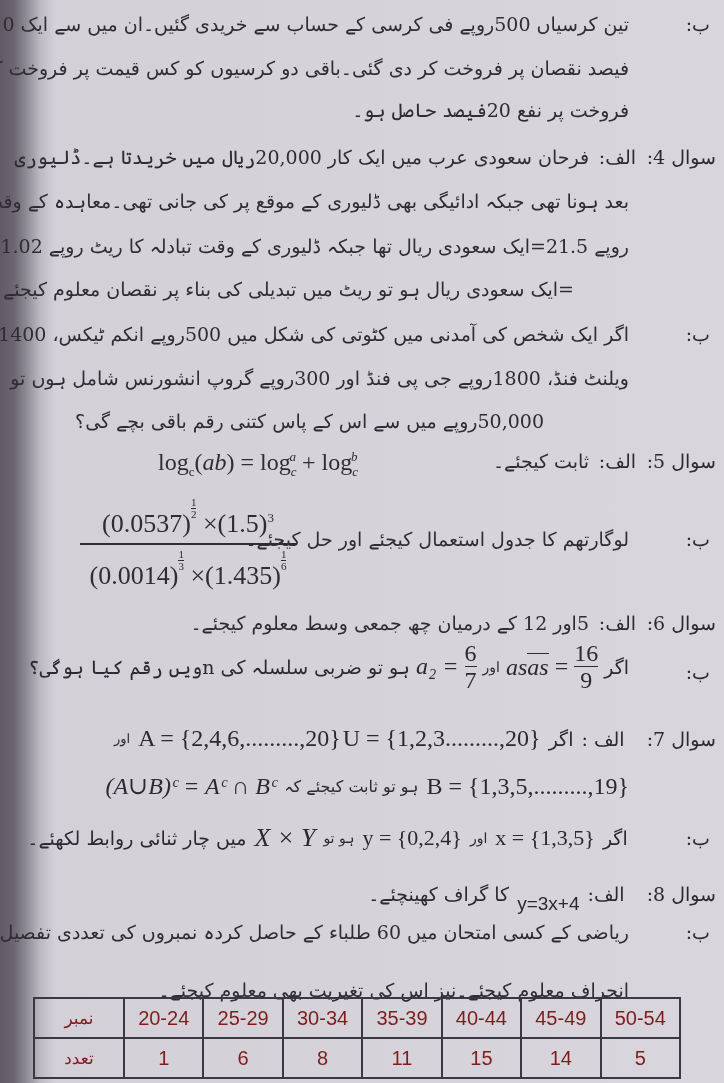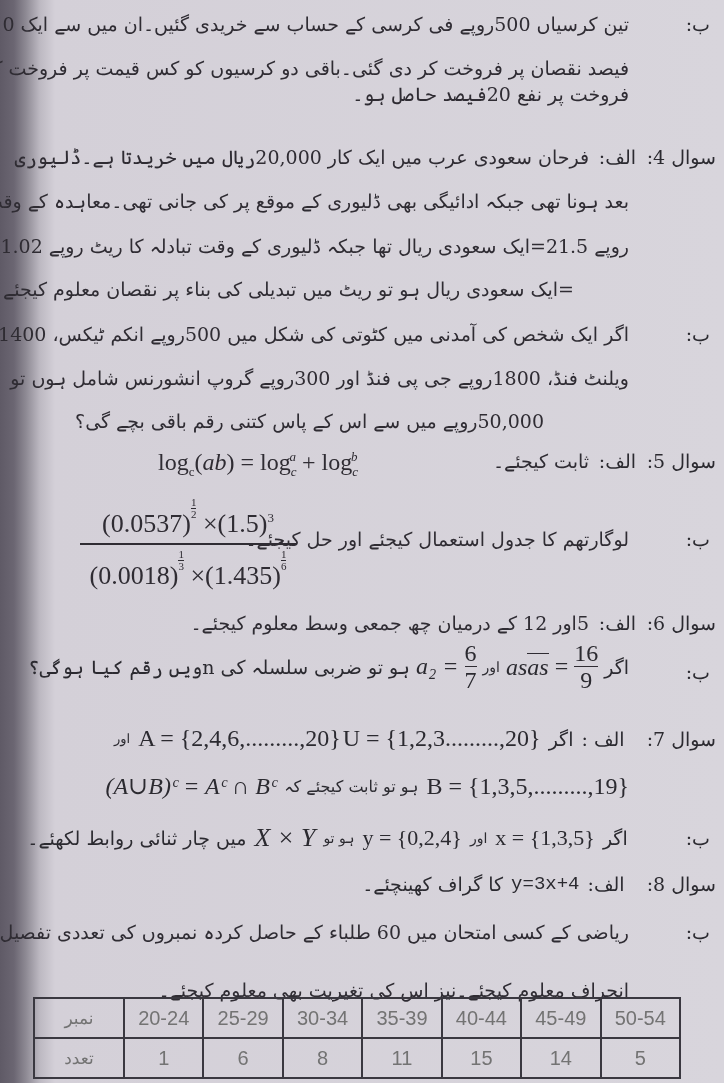--- a/index.html
+++ b/index.html
@@ -10,33 +10,33 @@
   .line{position:absolute;direction:rtl;white-space:nowrap;font-size:19px;line-height:28px;color:#2f2c33;}
   .lbl{position:absolute;direction:rtl;white-space:nowrap;font-size:19px;line-height:28px;}
   .math{font-family:"Liberation Serif","DejaVu Serif",serif;direction:ltr;unicode-bidi:embed;font-size:24px;}
   .frac{position:absolute;left:88px;top:497px;width:200px;font-family:"Liberation Serif",serif;font-size:26px;color:#2f2c33;text-align:center;}
   .frac .num{padding-bottom:4px;}
   .frac .bar{height:2px;background:#2f2c33;margin:0 -8px;}
   .frac .den{padding-top:4px;}
   sup.f{font-size:11px;display:inline-block;line-height:11px;vertical-align:14px;text-align:center;}
   sup.f span{display:block;}
   sup.f span.b{border-top:1px solid #2f2c33;}
-  table{position:absolute;left:33px;top:997px;width:648px;border-collapse:collapse;font-family:"Liberation Sans",sans-serif;font-size:20px;color:#737373;}
+  table{position:absolute;left:33px;top:997px;width:648px;border-collapse:collapse;font-family:"Liberation Sans",sans-serif;font-size:20px;color:#7f1d1d;}
   td{border:2px solid #3a3840;height:38px;text-align:center;padding:0;}
   td.h{width:88px;direction:rtl;font-family:"DejaVu Serif",serif;font-size:17px;}
 </style>
 </head>
 <body>
 
 <div class="page">
 
   <div class="lbl" style="right:14px;top:10px;">ب:</div>
   <div class="line" style="right:95px;top:10px;">تین کرسیاں 500روپے فی کرسی کے حساب سے خریدی گئیں۔ان میں سے ایک 10</div>
   <div class="line" style="right:95px;top:54px;">فیصد نقصان پر فروخت کر دی گئی۔باقی دو کرسیوں کو کس قیمت پر فروخت کیا جائے کہ</div>
-  <div class="line" style="right:95px;top:80px;">فروخت پر نفع 20فیصد حاصل ہو۔</div>
+  <div class="line" style="right:95px;top:96px;">فروخت پر نفع 20فیصد حاصل ہو۔</div>
 
   <div class="lbl" style="right:8px;top:143px;">سوال 4:</div>
   <div class="lbl" style="right:88px;top:143px;">الف:</div>
   <div class="line" style="right:135px;top:143px;">فرحان سعودی عرب میں ایک کار 20,000ریال میں خریدتا ہے۔ڈلیوری</div>
   <div class="line" style="right:95px;top:187px;">بعد ہونا تھی جبکہ ادائیگی بھی ڈلیوری کے موقع پر کی جانی تھی۔معاہدہ کے وقت تبادلہ کا ریٹ</div>
   <div class="line" style="right:95px;top:232px;">روپے 21.5=ایک سعودی ریال تھا جبکہ ڈلیوری کے وقت تبادلہ کا ریٹ روپے 21.02</div>
   <div class="line" style="right:150px;top:275px;">=ایک سعودی ریال ہو تو ریٹ میں تبدیلی کی بناء پر نقصان معلوم کیجئے۔</div>
 
   <div class="lbl" style="right:14px;top:320px;">ب:</div>
   <div class="line" style="right:95px;top:320px;">اگر ایک شخص کی آمدنی میں کٹوتی کی شکل میں 500روپے انکم ٹیکس، 1400روپے بے</div>
@@ -52,21 +52,21 @@
 
   <div class="lbl" style="right:14px;top:525px;">ب:</div>
   <div class="line" style="right:95px;top:525px;">لوگارتھم کا جدول استعمال کیجئے اور حل کیجئے۔</div>
   <div class="frac">
     <div class="num">
       <span>(0.0537)</span><sup class="f"><span>1</span><span class="b">2</span></sup>
       <span>×</span><span>(1.5)</span><sup style="font-size:13px;">3</sup>
     </div>
     <div class="bar"></div>
     <div class="den">
-      <span>(0.0018)</span><sup class="f"><span>1</span><span class="b">3</span></sup>
+      <span>(0.0014)</span><sup class="f"><span>1</span><span class="b">3</span></sup>
       <span>×</span><span>(1.435)</span><sup class="f"><span>1</span><span class="b">6</span></sup>
     </div>
   </div>
 
   <div class="lbl" style="right:8px;top:609px;">سوال 6:</div>
   <div class="lbl" style="right:88px;top:609px;">الف:</div>
   <div class="line" style="right:135px;top:609px;">5اور 12 کے درمیان چھ جمعی وسط معلوم کیجئے۔</div>
 
   <div class="lbl" style="right:14px;top:658px;">ب:</div>
   <div style="position:absolute;right:95px;top:640px;direction:rtl;display:flex;align-items:center;gap:6px;white-space:nowrap;font-size:19px;">
@@ -109,21 +109,21 @@
     <span style="font-size:14px;">اور</span>
     <span class="math" style="font-size:22px;">y = {0,2,4}</span>
     <span style="font-size:14px;">ہو تو</span>
     <span class="math" style="font-size:26px;font-style:italic;">X × Y</span>
     <span>میں چار ثنائی روابط لکھئے۔</span>
   </div>
 
   <div style="position:absolute;right:8px;top:873px;direction:rtl;display:flex;align-items:center;gap:8px;white-space:nowrap;font-size:19px;">
     <span>سوال 8:</span>
     <span style="margin-right:14px;">الف:</span>
-    <span style="font-family:Liberation Mono, monospace;direction:ltr;unicode-bidi:embed;">y=3x+4</span>
+    <span style="font-family:Liberation Sans, sans-serif;direction:ltr;unicode-bidi:embed;margin-top:20px;">y=3x+4</span>
     <span>کا گراف کھینچئے۔</span>
   </div>
   <div class="lbl" style="right:14px;top:918px;">ب:</div>
   <div class="line" style="right:95px;top:918px;">ریاضی کے کسی امتحان میں 60 طلباء کے حاصل کردہ نمبروں کی تعددی تفصیل کا معیاری</div>
   <div class="line" style="right:95px;top:960px;margin-top:16px;">انحراف معلوم کیجئے۔نیز اس کی تغیریت بھی معلوم کیجئے۔</div>
 
   <table>
     <tbody>
         <tr>
       <td class="h">نمبر</td>

